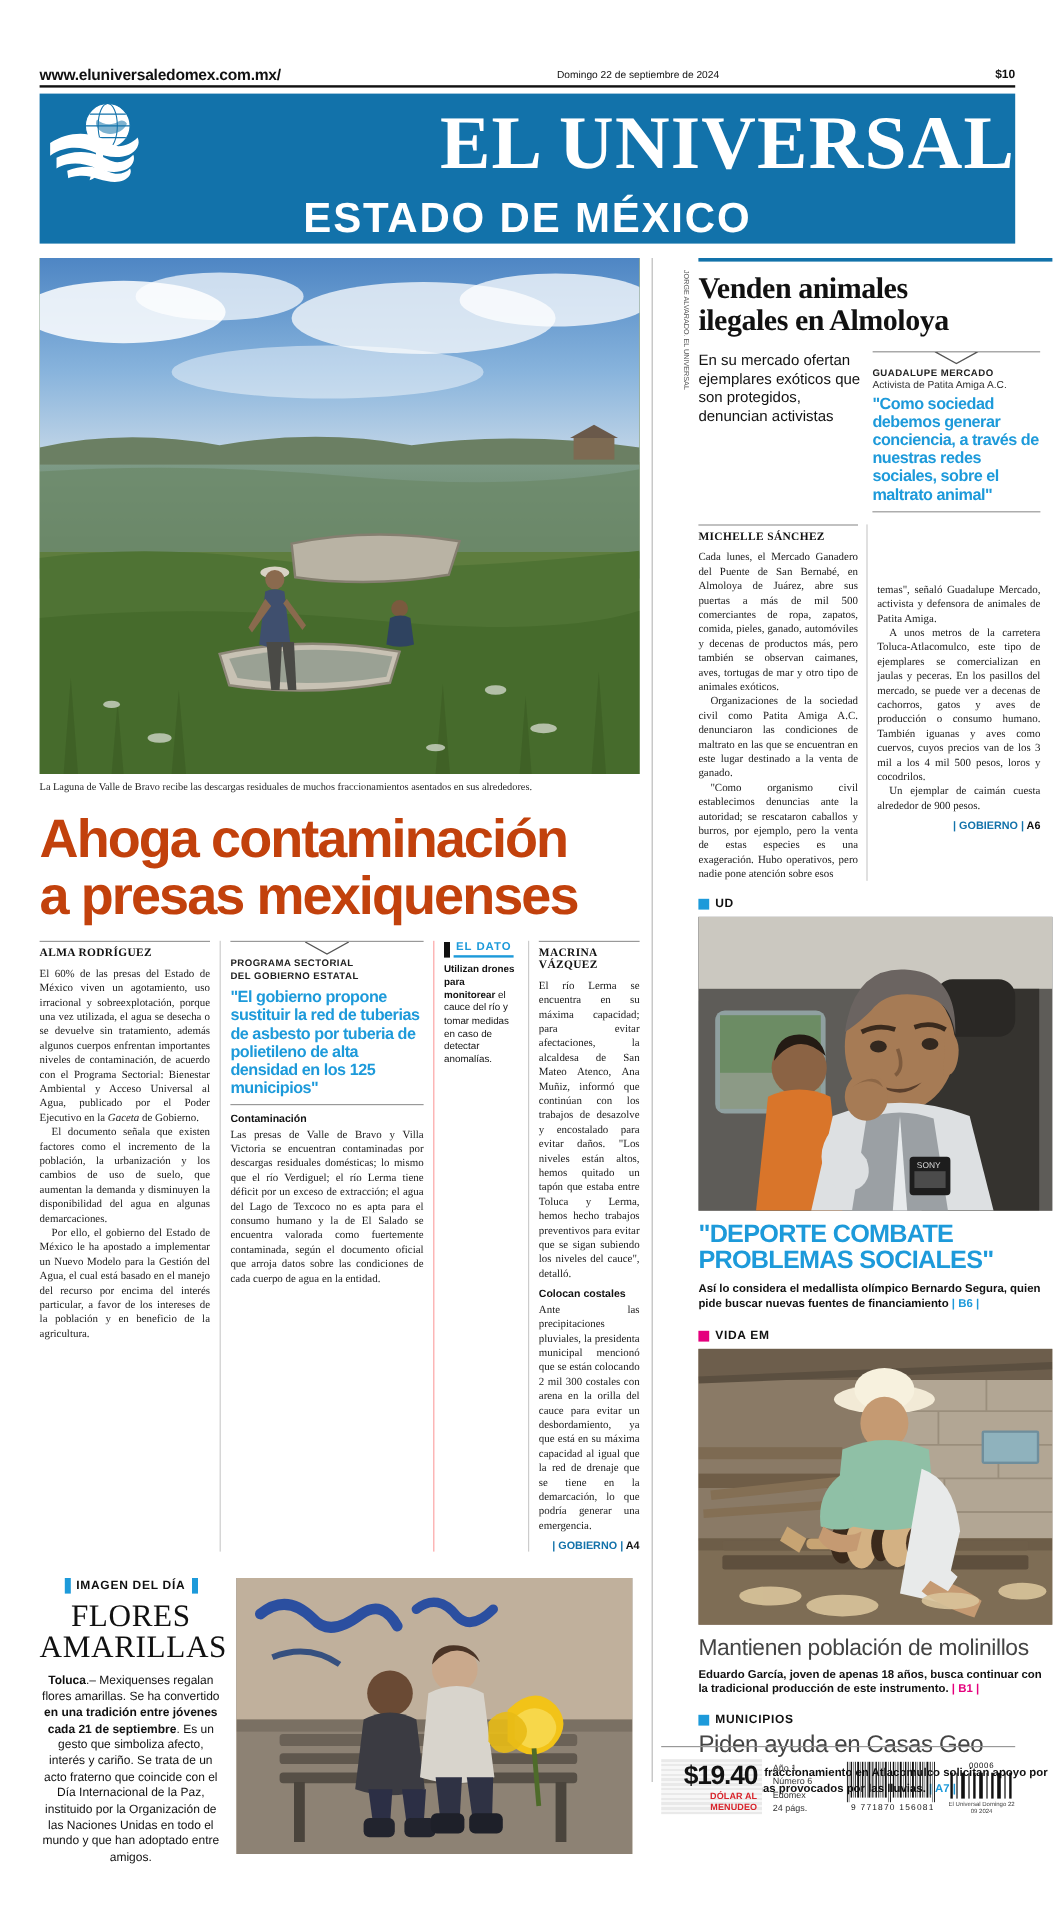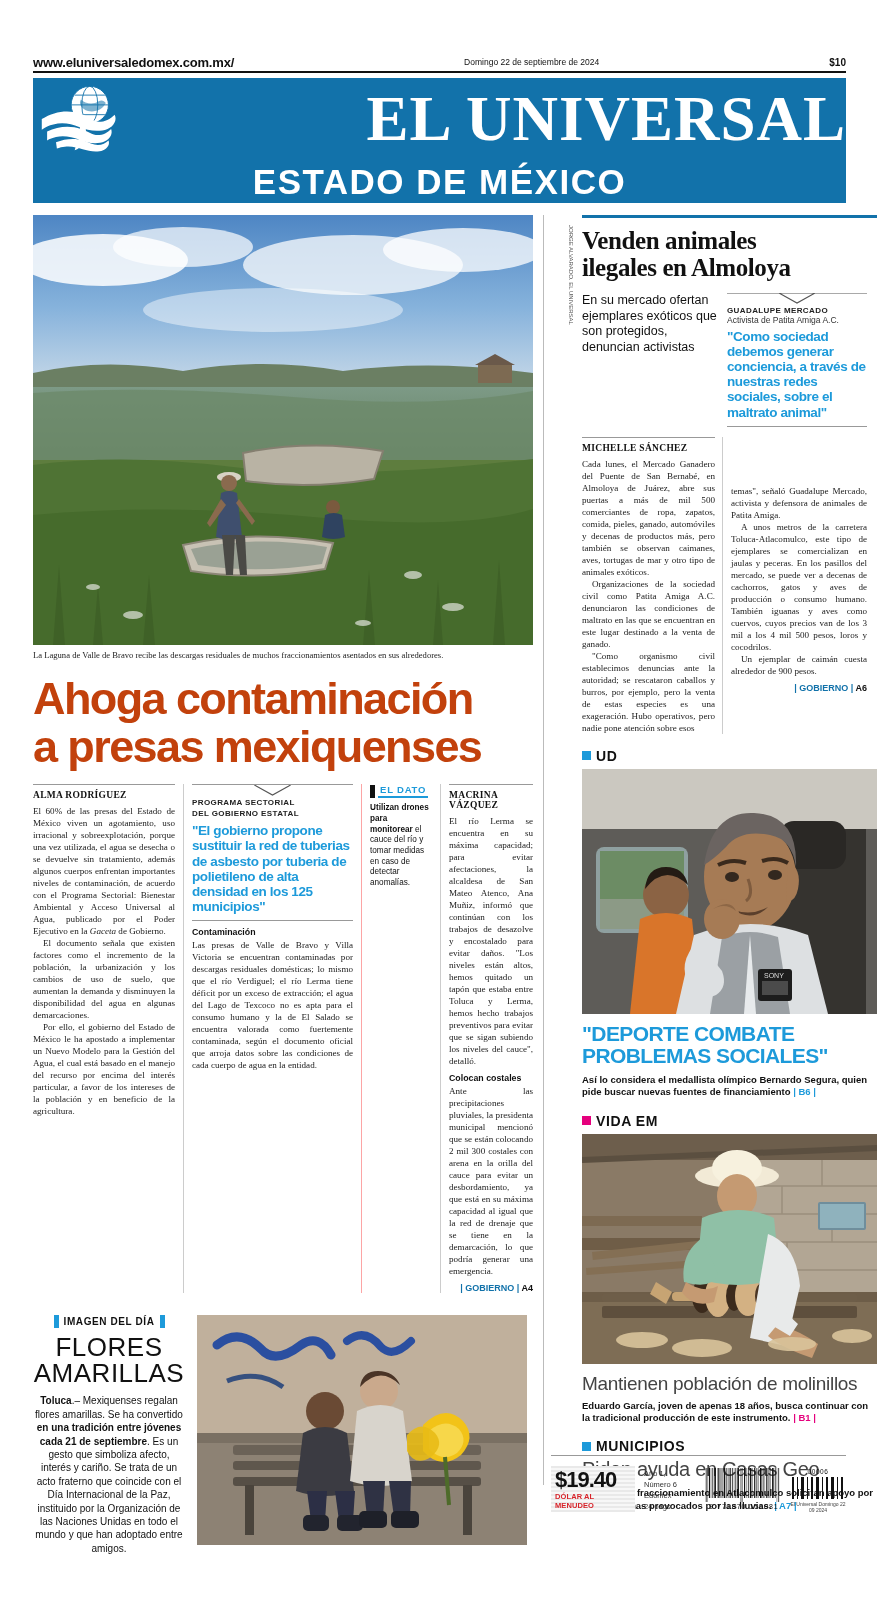--- a/index.html
+++ b/index.html
@@ -143,21 +143,21 @@
   .imgday-left { width:152px; text-align:center; }
   .imgday-tag {
     display:flex; align-items:center; justify-content:center; gap:5px; margin-bottom:6px;
   }
   .imgday-tag .b { width:5px; height:13px; background:#1d9ada; }
   .imgday-tag .t {
     font-family:"Liberation Sans",sans-serif; font-weight:bold;
     font-size:10px; letter-spacing:0.6px; color:#111;
   }
   .imgday-title {
-    font-family:Liberation Sans, sans-serif; font-size:26px; line-height:1.0;
+    font-family:Liberation Serif, serif; font-size:26px; line-height:1.0;
     letter-spacing:0.5px; color:#111; margin-bottom:8px;
   }
   .imgday-body {
     font-family:"Liberation Sans",sans-serif; font-size:10px;
     line-height:1.34; color:#111; text-align:center;
   }
   .imgday-body b { font-weight:bold; }
   .imgday-photo { width:330px; height:230px; overflow:hidden; position:relative; background:#8a7f70; }
 
   
@@ -178,21 +178,21 @@
   .rc-c2 { width:145px; padding-left:8px; border-left:1px solid #ccc; }
   .rc-credit {
     position:absolute; left:-8px; top:10px;
     font-family:"Liberation Sans",sans-serif; font-size:6px; color:#555;
     transform:rotate(90deg); transform-origin:left top; white-space:nowrap;
   }
 
   .sec-tag-row { display:flex; align-items:center; gap:5px; margin-top:14px; }
   .sec-tag-row .sq { width:9px; height:9px; }
   .sec-tag-row .lbl {
-    font-family:"Liberation Sans",sans-serif; font-weight:bold; font-size:14px;
+    font-family:"Liberation Sans",sans-serif; font-weight:bold; font-size:10px;
     letter-spacing:0.6px; color:#111;
   }
   .ud-photo { width:295px; height:245px; overflow:hidden; position:relative; margin-top:5px; background:#6b6b6b; }
   .ud-head {
     font-family:"Liberation Sans",sans-serif; font-weight:bold;
     font-size:21px; line-height:1.08; letter-spacing:-0.6px;
     color:#1d9ada; margin-top:9px;
   }
   .ud-deck {
     font-family:"Liberation Sans",sans-serif; font-weight:bold;
@@ -222,21 +222,21 @@
 
   
   .footer {
     position:absolute; left:551px; top:1455px; width:295px;
     border-top:1px solid #999; padding-top:10px;
     display:flex; align-items:flex-start; gap:9px;
   }
   .pricebox { width:84px; }
   .pricebox .pb {
     background: repeating-linear-gradient(0deg,#e9e9e9 0 2px,#f7f7f7 2px 4px);
-    padding:3px 4px 2px 4px; text-align:left;
+    padding:3px 4px 2px 4px; text-align:right;
   }
   .pricebox .amt {
     font-family:"Liberation Sans",sans-serif; font-weight:bold;
     font-size:22px; letter-spacing:-1px; color:#111; line-height:1;
   }
   .pricebox .lbl {
     font-family:"Liberation Sans",sans-serif; font-weight:bold;
     font-size:7.5px; color:#d8232a; letter-spacing:0.1px; margin-top:1px;
   }
   .issue {

